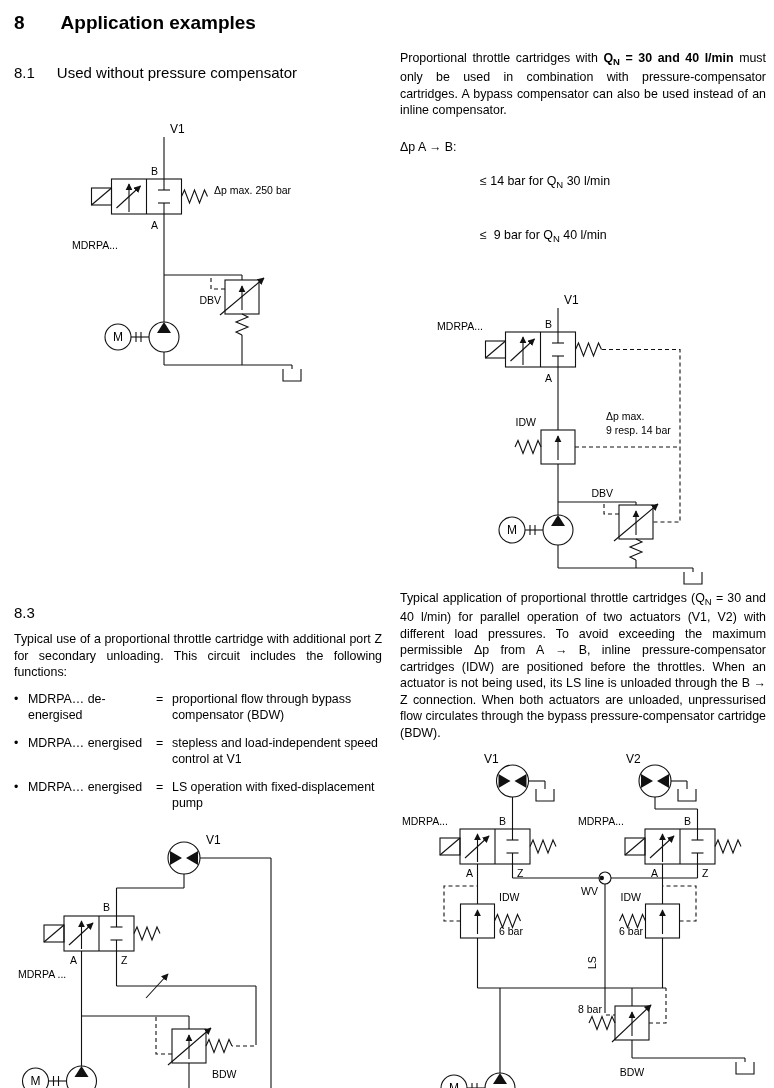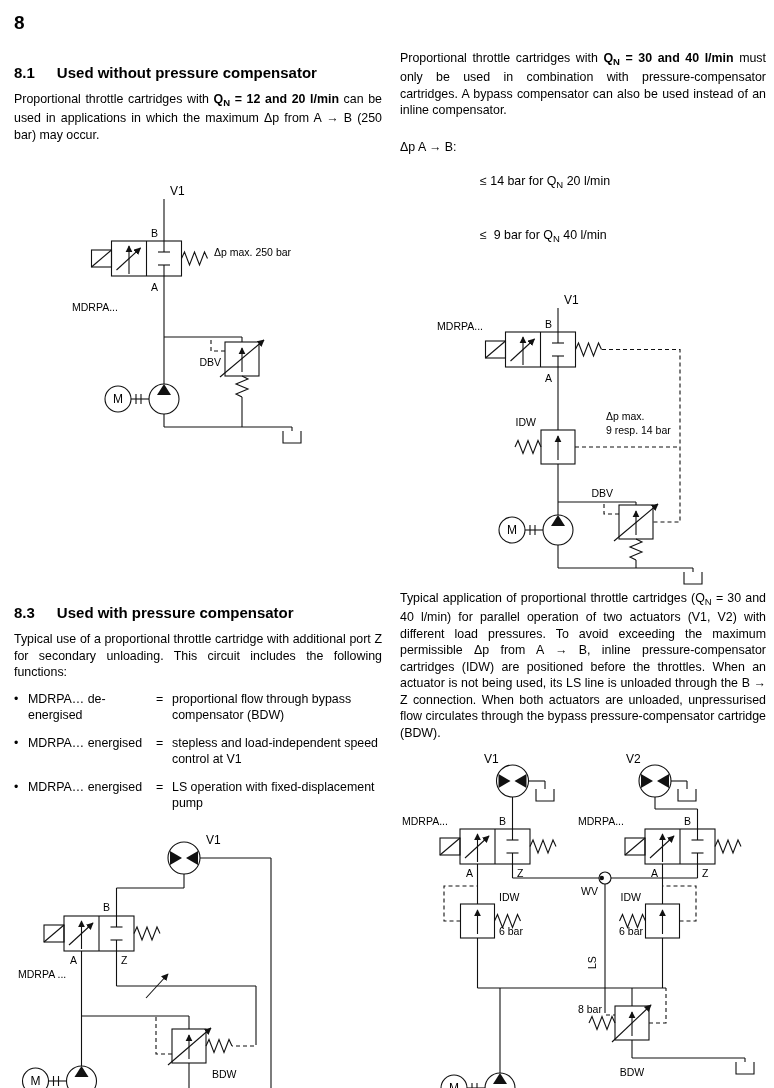--- a/index.html
+++ b/index.html
@@ -4,21 +4,21 @@
 <style>
   *{box-sizing:border-box}
   html,body{margin:0;padding:0}
   body{width:774px;min-height:1088px;background:#fff;color:#000;
        font-family:"Liberation Sans","DejaVu Sans",sans-serif}
   .page{padding:10px 8px 12px 14px}
   .title-row{display:flex;gap:36px;align-items:baseline;margin:2px 0 16px}
   .t-num,.t-title{font-size:19px;font-weight:bold;margin:0}
   .cols{display:grid;grid-template-columns:368px 1fr;column-gap:18px}
   .sec{min-width:0}
-  .h2{display:flex;gap:22px;font-size:15px;font-weight:bold;margin:14px 0 10px}
+  .h2{display:flex;gap:22px;font-size:15px;font-weight:normal;margin:14px 0 10px}
   .body{font-size:12.4px;line-height:1.33;text-align:justify;margin:0 0 4px}
   sub{font-size:9.5px}
   .dp-block{display:flex;font-size:12.4px;line-height:1.4;margin-top:20px}
   .dp-label{width:80px;flex:none}
   .dp-lines{white-space:pre}
   .bullets{display:grid;grid-template-columns:14px 128px 16px 1fr;row-gap:12px;
            font-size:12.4px;line-height:1.3;margin-top:10px}
   .diagram{display:block}
   .dg1{margin:36px 0 0 28px}
   .dg2{margin:10px 0 0 8px}
@@ -70,30 +70,30 @@
       <path d="M14,-7 L2,0 L14,7 z" fill="#111" stroke="none"></path>
     </g>
     <path id="tank" d="M-9,0 V12 H9 V0" fill="none" stroke="#111" stroke-width="1.1"></path>
   </defs>
 </svg>
 
 <div class="page">
 
   <header class="title-row">
     <span class="t-num">8</span>
+    <h1 class="t-title">Application examples</h1>
   </header>
 
   <div class="cols">
 
     <section class="sec">
       <h2 class="h2">
         <span>8.1</span>
         <span>Used without pressure compensator</span>
       </h2>
-      <p class="body"><span>Proportional throttle cartridges with </span><b><span>Q</span><sub>N</sub><span> = 12 and 20 l/min</span></b><span> can be used in applications in which the maximum Δp from A → B (250 bar) may occur.</span></p>
 
       <svg class="diagram dg1" width="300" height="272" viewBox="0 0 300 272">
         <g>
           <line class="dl" x1="122" y1="20" x2="122" y2="62"></line>
           <line class="dl" x1="122" y1="97" x2="122" y2="205"></line>
           <line class="dl" x1="122" y1="158" x2="200" y2="158"></line>
           <line class="dl" x1="200" y1="158" x2="200" y2="163"></line>
           <line class="dl" x1="200" y1="218" x2="200" y2="248"></line>
           <line class="dl" x1="122" y1="235" x2="122" y2="248"></line>
           <line class="dl" x1="122" y1="248" x2="250" y2="248"></line>
@@ -114,21 +114,21 @@
         <text x="179" y="187" text-anchor="end">DBV</text>
         <text class="big" x="76" y="224" text-anchor="middle">M</text>
       </svg>
     </section>
 
     <section class="sec">
       <p class="body"><span>Proportional throttle cartridges with </span><b><span>Q</span><sub>N</sub><span> = 30 and 40 l/min</span></b><span> must only be used in combination with pressure-compensator cartridges. A bypass compensator can also be used instead of an inline compensator.</span></p>
       <div class="dp-block">
         <span class="dp-label">Δp A → B:</span>
         <div class="dp-lines">
-          <div><span>≤ 14 bar for Q</span><sub>N</sub><span> 20 l/min</span></div>
+          <div><span>≤ 14 bar for Q</span><sub>N</sub><span> 30 l/min</span></div>
           <div><span>≤  9 bar for Q</span><sub>N</sub><span> 40 l/min</span></div>
         </div>
       </div>
 
       <svg class="diagram dg2" width="330" height="300" viewBox="0 0 330 300">
         <g>
           <line class="dl" x1="150" y1="18" x2="150" y2="42"></line>
           <line class="dl" x1="150" y1="77" x2="150" y2="140"></line>
           <line class="dl" x1="150" y1="174" x2="150" y2="225"></line>
           <line class="dl" x1="150" y1="212" x2="228" y2="212"></line>
@@ -157,21 +157,20 @@
         <text x="198" y="130">Δp max.</text>
         <text x="198" y="144">9 resp. 14 bar</text>
         <text x="205" y="207" text-anchor="end">DBV</text>
         <text class="big" x="104" y="244" text-anchor="middle">M</text>
       </svg>
     </section>
 
     <section class="sec">
       <h2 class="h2">
         <span>8.3</span>
-        <span>Used with pressure compensator</span>
       </h2>
       <p class="body">Typical use of a proportional throttle cartridge with additional port Z for secondary unloading. This circuit includes the following functions:</p>
       <div class="bullets">
         <span>•</span>
         <span>MDRPA… de-energised</span>
         <span>=</span>
         <span>proportional flow through bypass compensator (BDW)</span>
         <span>•</span>
         <span>MDRPA… energised</span>
         <span>=</span>

